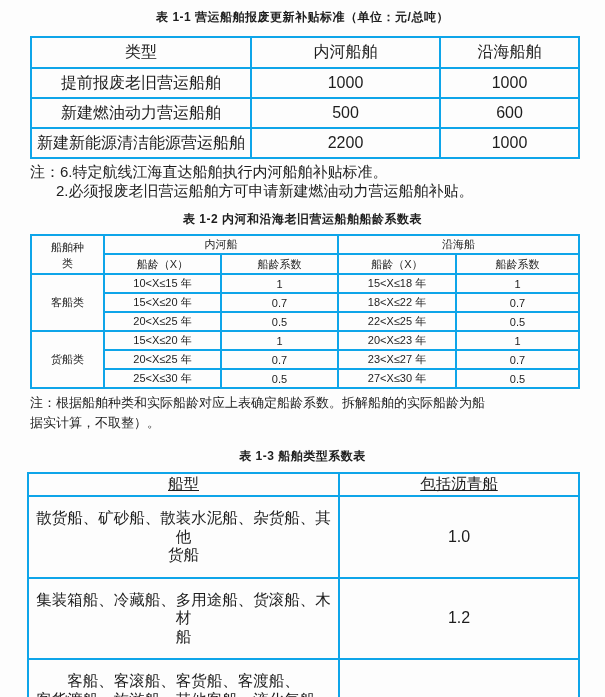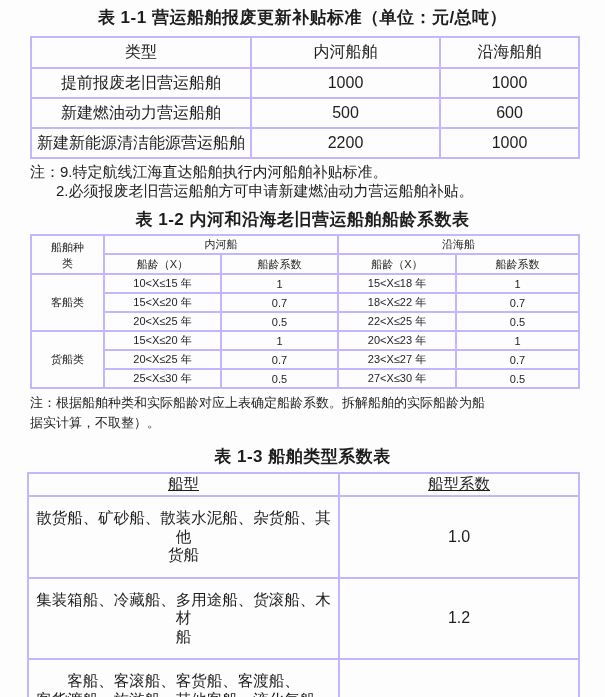--- a/index.html
+++ b/index.html
@@ -9,31 +9,31 @@
     background: #fdfdfd;
     color: #1d1d1d;
     font-family: "Liberation Sans", sans-serif;
     overflow: hidden;
   }
   .doc { padding-top: 7px; }
 
   .tbl-title {
     text-align: center;
     font-weight: bold;
-    font-size: 17px;
+    font-size: 12px;
     line-height: 21px;
     letter-spacing: 0.5px;
   }
 
   table {
     border-collapse: collapse;
     table-layout: fixed;
   }
   th, td {
-    border: 2px solid #c4b5fd;
+    border: 2px solid #0ea5e9;
     text-align: center;
     vertical-align: middle;
     font-weight: normal;
     padding: 0;
     overflow: hidden;
   }
 
   
   .t1 {
     width: 548px;
@@ -116,21 +116,21 @@
       <td>600</td>
     </tr>
     <tr>
       <td>新建新能源清洁能源营运船舶</td>
       <td>2200</td>
       <td>1000</td>
     </tr>
   </tbody>
     </table>
   <div class="notes1">
-    <div>注：9.特定航线江海直达船舶执行内河船舶补贴标准。</div>
+    <div>注：6.特定航线江海直达船舶执行内河船舶补贴标准。</div>
     <div class="note-indent">2.必须报废老旧营运船舶方可申请新建燃油动力营运船舶补贴。</div>
   </div>
 
   <div class="tbl-title title2">表 1-2 内河和沿海老旧营运船舶船龄系数表</div>
   <table class="t2">
     <colgroup>
         <col style="width:73px">
         <col style="width:117px">
         <col style="width:117px">
         <col style="width:118px">
@@ -194,21 +194,21 @@
 
   <div class="tbl-title title3">表 1-3 船舶类型系数表</div>
   <table class="t3">
     <colgroup>
         <col style="width:311px">
         <col style="width:240px">
       </colgroup>
     <tbody>
         <tr class="hrow">
       <th>船型</th>
-      <th>船型系数</th>
+      <th>包括沥青船</th>
     </tr>
     <tr>
       <td class="pre">散货船、矿砂船、散装水泥船、杂货船、其他
 货船</td>
       <td class="factor">1.0</td>
     </tr>
     <tr>
       <td class="pre">集装箱船、冷藏船、多用途船、货滚船、木材
 船</td>
       <td class="factor">1.2</td>

